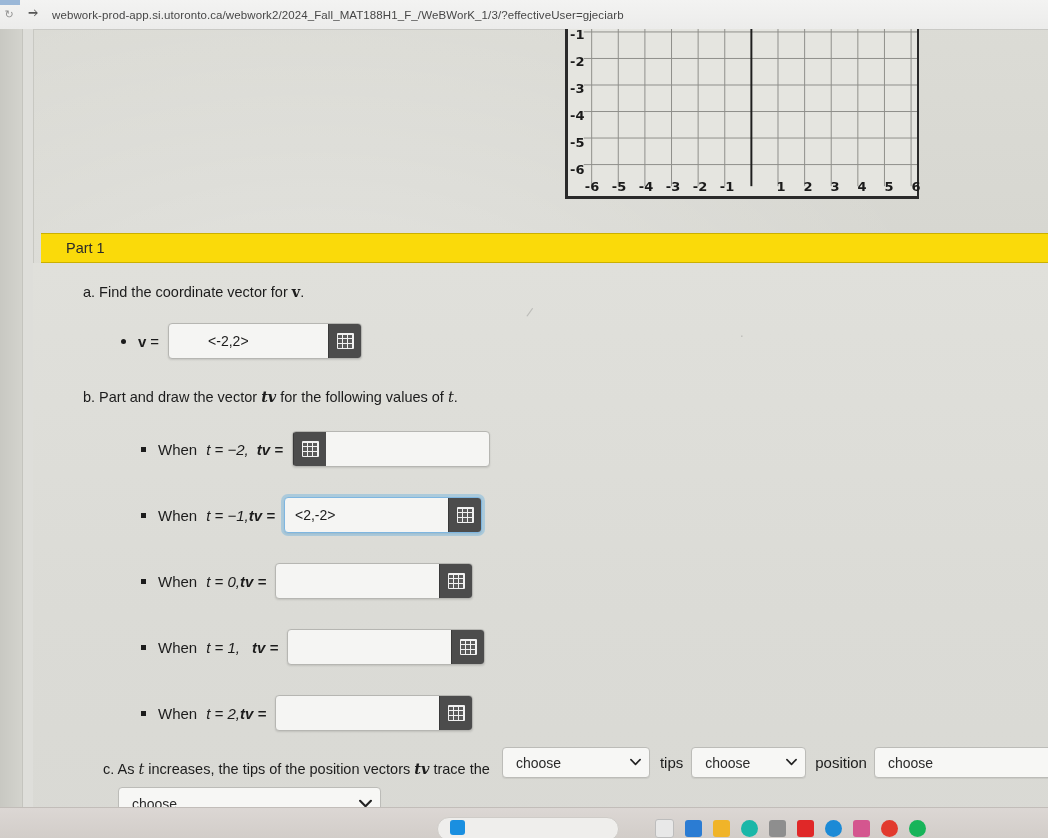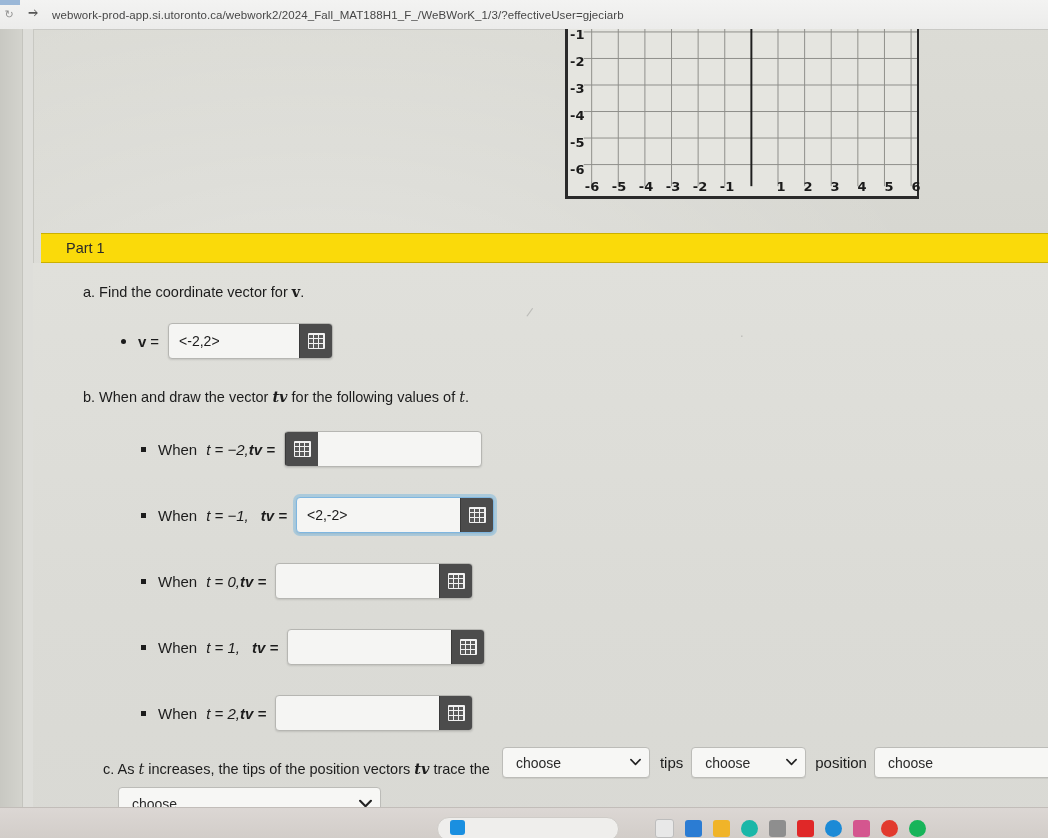--- a/index.html
+++ b/index.html
@@ -378,46 +378,46 @@
   <div class="body-area">
 
     <div class="q-line" style="left:50px; top:20px;">
       <span>a. Find the coordinate vector for </span><span class="mvec">v</span><span>.</span>
     </div>
 
     <div class="bullet-row" style="left:88px; top:60px;">
       <span class="bullet-dot"></span>
       <span class="row-label mvec" style="margin-right:4px">v</span>
       <span class="row-label">=</span>
-      <span class="ans" style="width:163px;">
+      <span class="ans" style="width:163px;padding-left:29px;">
         <input class="ans-input" type="text" value="&lt;-2,2&gt;" style="">
         <span class="keypad-btn">
           <span class="keypad-grid">
             <i></i>
               <i></i>
               <i></i>
               <i></i>
               <i></i>
               <i></i>
               <i></i>
               <i></i>
               <i></i>
           </span>
         </span>
       </span>
     </div>
 
     <div class="q-line" style="left:50px; top:125px;">
-      <span>b. When and draw the vector </span><span class="mvecit">tv</span><span> for the following values of </span><span class="mvar">t</span><span>.</span>
+      <span>b. Part and draw the vector </span><span class="mvecit">tv</span><span> for the following values of </span><span class="mvar">t</span><span>.</span>
     </div>
 
     <div class="bullet-row" style="left:108px; top:168px;">
       <span class="bullet-sq"></span>
       <span class="row-label">When </span>
-      <span class="row-label mvar" style="margin-right:0">t = −2,</span>
+      <span class="row-label mvar" style="margin-right:8px">t = −2,</span>
       <span class="row-label mvecit"> tv =</span>
       <span class="ans" style="width:196px;">
         <span class="keypad-btn">
           <span class="keypad-grid">
             <i></i>
               <i></i>
               <i></i>
               <i></i>
               <i></i>
               <i></i>
@@ -425,21 +425,21 @@
               <i></i>
               <i></i>
           </span>
         </span>
       </span>
     </div>
 
     <div class="bullet-row" style="left:108px; top:234px;">
       <span class="bullet-sq"></span>
       <span class="row-label">When </span>
-      <span class="row-label mvar" style="margin-right:12px">t = −1,</span>
+      <span class="row-label mvar" style="margin-right:0">t = −1,</span>
       <span class="row-label mvecit"> tv =</span>
       <span class="ans focused" style="width:196px;">
         <input class="ans-input" type="text" value="&lt;2,-2&gt;" style="">
         <span class="keypad-btn">
           <span class="keypad-grid">
             <i></i>
               <i></i>
               <i></i>
               <i></i>
               <i></i>

